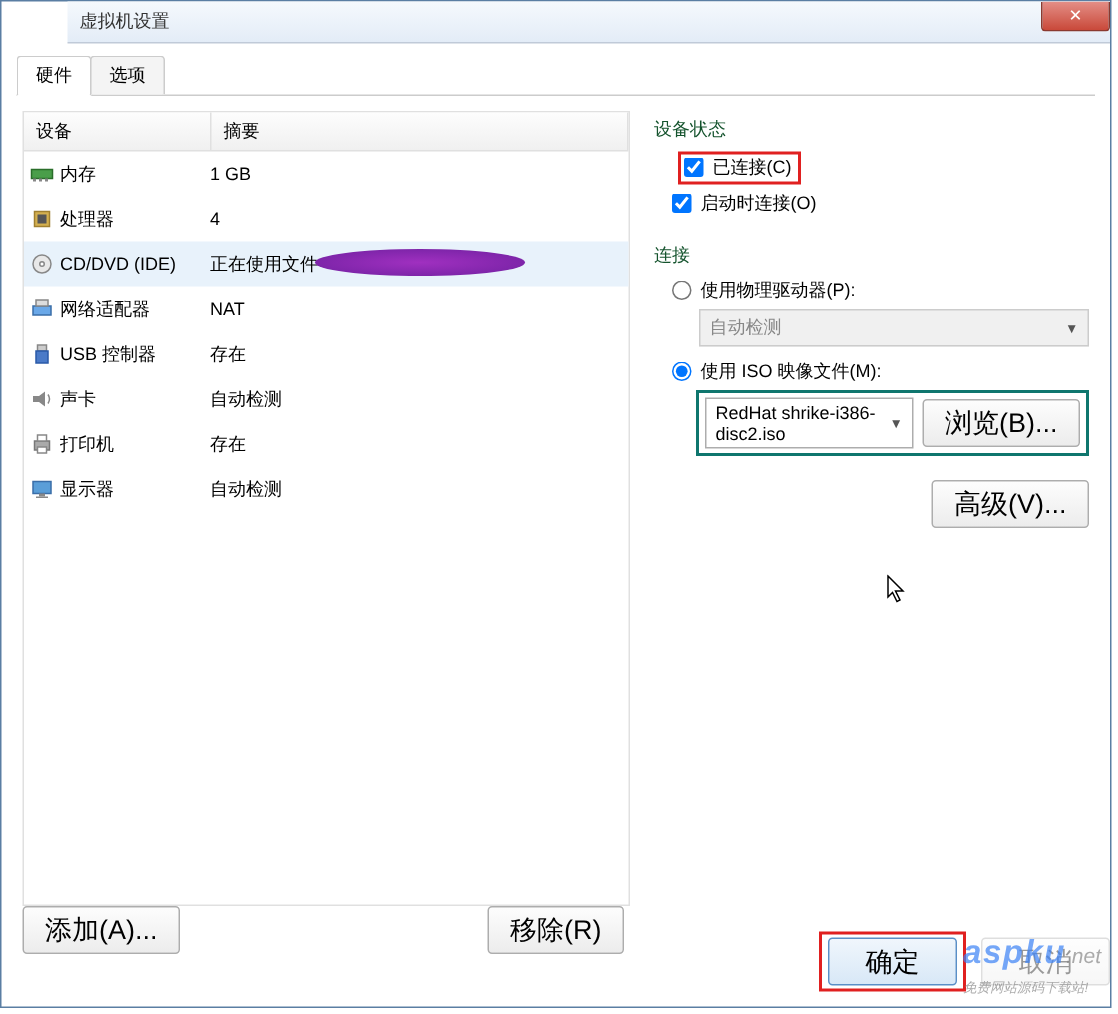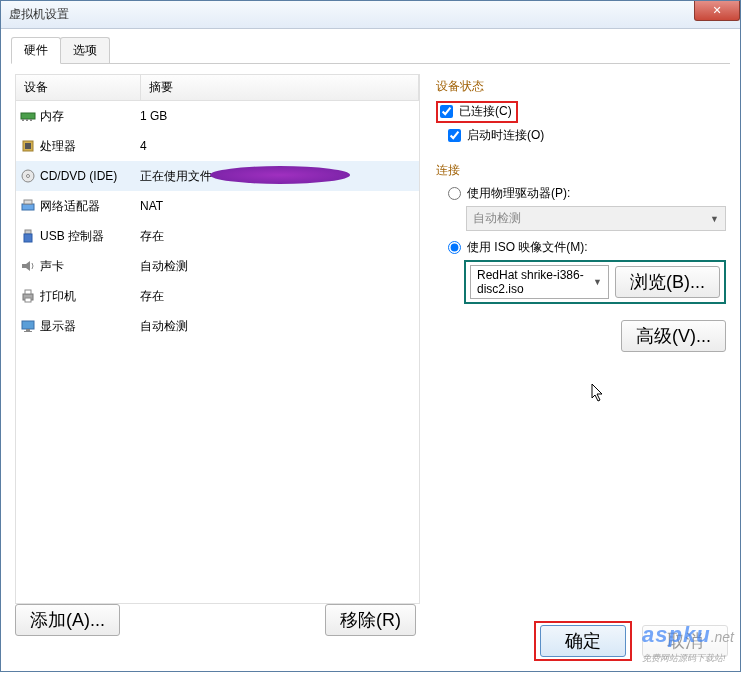--- a/index.html
+++ b/index.html
@@ -1,18 +1,18 @@
 <!DOCTYPE html>
 <html><head>
 <meta charset="utf-8">
 <style>
 * { box-sizing: border-box; margin: 0; padding: 0; }
 body { font-family: "Microsoft YaHei", Tahoma, sans-serif; font-size: 12px; background: #fff; width: 745px; height: 676px; position: relative; }
 .window { width: 741px; height: 672px; border: 1px solid #5a7ea3; background: #fff; position: relative; }
-.titlebar { height: 28px; background: linear-gradient(#f5f9fd, #e3ecf7); display: flex; align-items: center; padding-left: 8px; position: relative; border-bottom: 1px solid #c0cad8; }
+.titlebar { height: 28px; background: linear-gradient(#f5f9fd, #e3ecf7); display: flex; align-items: center; padding-left: 8px; position: relative; border-bottom: 1px solid #c0cad8; margin-left: 44px; }
 .titlebar-text { color: #333; filter: blur(0.3px); }
 .close-btn { position: absolute; right: 0; top: 0; width: 46px; height: 20px; background: linear-gradient(#e48f87, #c9493a); border: 1px solid #8b3a30; border-top: none; border-bottom-left-radius: 3px; border-bottom-right-radius: 3px; color: #fff; display: flex; align-items: center; justify-content: center; font-size: 11px; }
 .content { padding: 8px 10px; }
 .tabs { display: flex; border-bottom: 1px solid #ccc; margin-bottom: 4px; align-items: center; }
 .tab { padding: 4px 12px; border: 1px solid #ccc; border-bottom: none; background: #fff; margin-right: -1px; cursor: pointer; border-top-left-radius: 3px; border-top-right-radius: 3px; position: relative; }
 .tab.active { background: #fff; border-bottom: 1px solid #fff; margin-bottom: -1px; z-index: 1; }
 .tab.inactive { background: #f4f4f4; }
 .panel { display: flex; gap: 16px; padding: 6px 4px; }
 .left-panel { width: 436px; }
 .device-list { border: 1px solid #e0e0e0; height: 530px; }
@@ -23,30 +23,30 @@
 .list-body { }
 .device-row { display: flex; align-items: center; padding: 15px 4px; height: 20px; }
 .device-row.selected { background: #e8f2fb; }
 .device-row .icon { width: 16px; height: 16px; margin-right: 4px; flex-shrink: 0; }
 .device-row .name { width: 100px; }
 .device-row .summary { flex: 1; position: relative; }
 .purple-blob { position: absolute; left: 70px; top: -2px; width: 140px; height: 18px; background: radial-gradient(ellipse, #a030c0, #7020a0); border-radius: 50%; }
 .left-buttons { display: flex; justify-content: space-between; gap: 6px; margin-top: 0; padding-right: 4px; }
 .btn { padding: 3px 14px; border: 1px solid #adadad; background: linear-gradient(#fdfdfd, #ececec); border-radius: 3px; cursor: pointer; font-size: 18px; font-family: inherit; }
 .right-panel { flex: 1; padding-top: 4px; }
-.group-title { margin-bottom: 6px; color: #a16207; }
+.group-title { margin-bottom: 6px; color: #14532d; }
 .group { margin-bottom: 18px; }
 .check-row, .radio-row { display: flex; align-items: center; margin-bottom: 4px; padding-left: 12px; }
 .check-row input, .radio-row input { margin-right: 6px; }
-.highlight-red { border: 2px solid #e02020; display: inline-block; padding: 0 4px 1px 2px; margin-left: 0; }
+.highlight-red { border: 2px solid #e02020; display: inline-block; padding: 0 4px 1px 2px; margin-left: 16px; }
 .dropdown { width: 260px; background: #f0f0f0; border: 1px solid #ccc; padding: 3px 6px; margin: 4px 0 8px 30px; color: #888; display: flex; justify-content: space-between; align-items: center; }
 .iso-row { display: flex; align-items: center; margin: 4px 0 0 28px; border: 2px solid #0f766e; padding: 3px 4px; gap: 6px; }
 .iso-dropdown { flex: 1; border: 1px solid #adadad; background: #fff; padding: 2px 6px; display: flex; justify-content: space-between; align-items: center; }
 .advanced-row { display: flex; justify-content: flex-end; margin-top: 16px; }
-.bottom-buttons { position: absolute; bottom: 10px; right: 12px; display: flex; gap: 10px; align-items: center; }
+.bottom-buttons { position: absolute; bottom: 10px; right: 0; display: flex; gap: 10px; align-items: center; }
 .ok-wrap { border: 2px solid #e02020; padding: 2px 4px; }
 .btn-primary { border: 1px solid #5a8fc7; background: linear-gradient(#f0f6fc, #d8e8f7); }
 .cancel-area { position: relative; }
 .watermark { position: absolute; right: 6px; bottom: 6px; color: #888; font-style: italic; font-size: 14px; opacity: 0.7; pointer-events: none; }
 .watermark .big { font-size: 22px; font-weight: bold; color: #3b82f6; letter-spacing: 1px; }
 .watermark .sub { font-size: 9px; }
 .chevron { font-size: 9px; color: #555; }
 .cursor-icon { position: absolute; left: 590px; top: 382px; font-size: 16px; color: #000; pointer-events: none; }
 svg { display: block; }
 </style>

